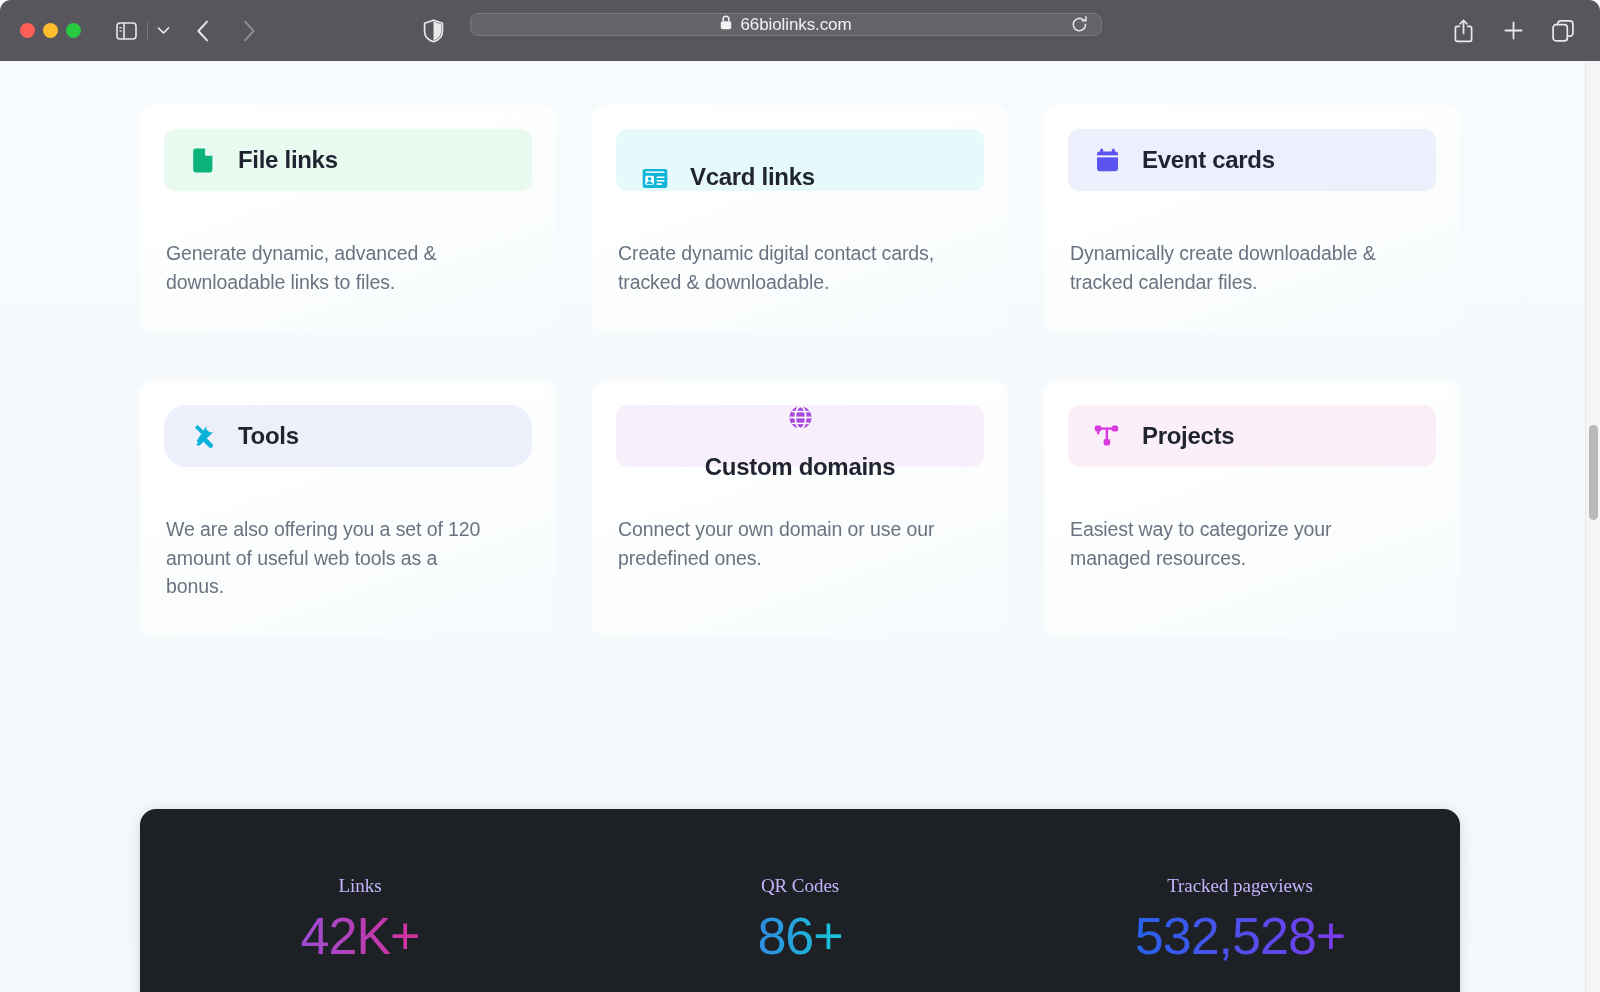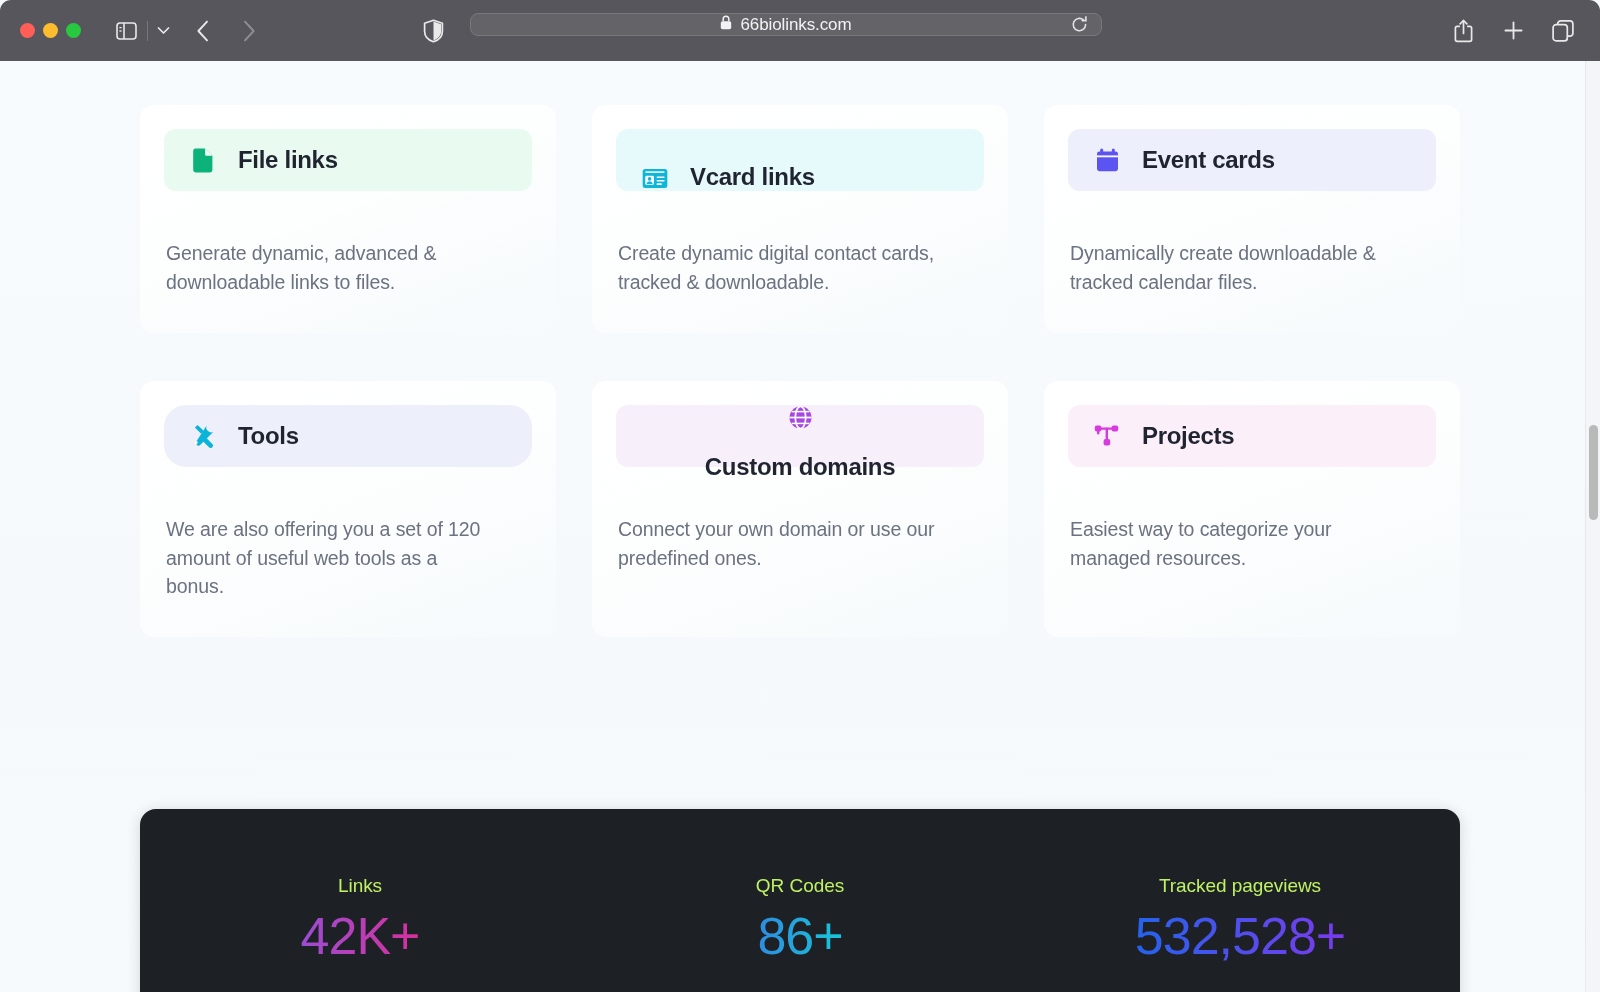--- a/index.html
+++ b/index.html
@@ -169,22 +169,23 @@
   }
   .stat-block {
     display: flex;
     flex-direction: column;
     align-items: center;
     justify-content: center;
     gap: 10px;
   }
   .stat-label {
     font-size: 19px;
-    color: #bef264;
+    color: #c4b5fd;
     letter-spacing: -0.05px;
+    font-family: Liberation Serif, serif;
   }
   .stat-value {
     font-size: 52px;
     font-weight: 400;
     letter-spacing: -1px;
     line-height: 1.12;
     background-clip: text;
     -webkit-background-clip: text;
     color: transparent;
     -webkit-text-fill-color: transparent;

